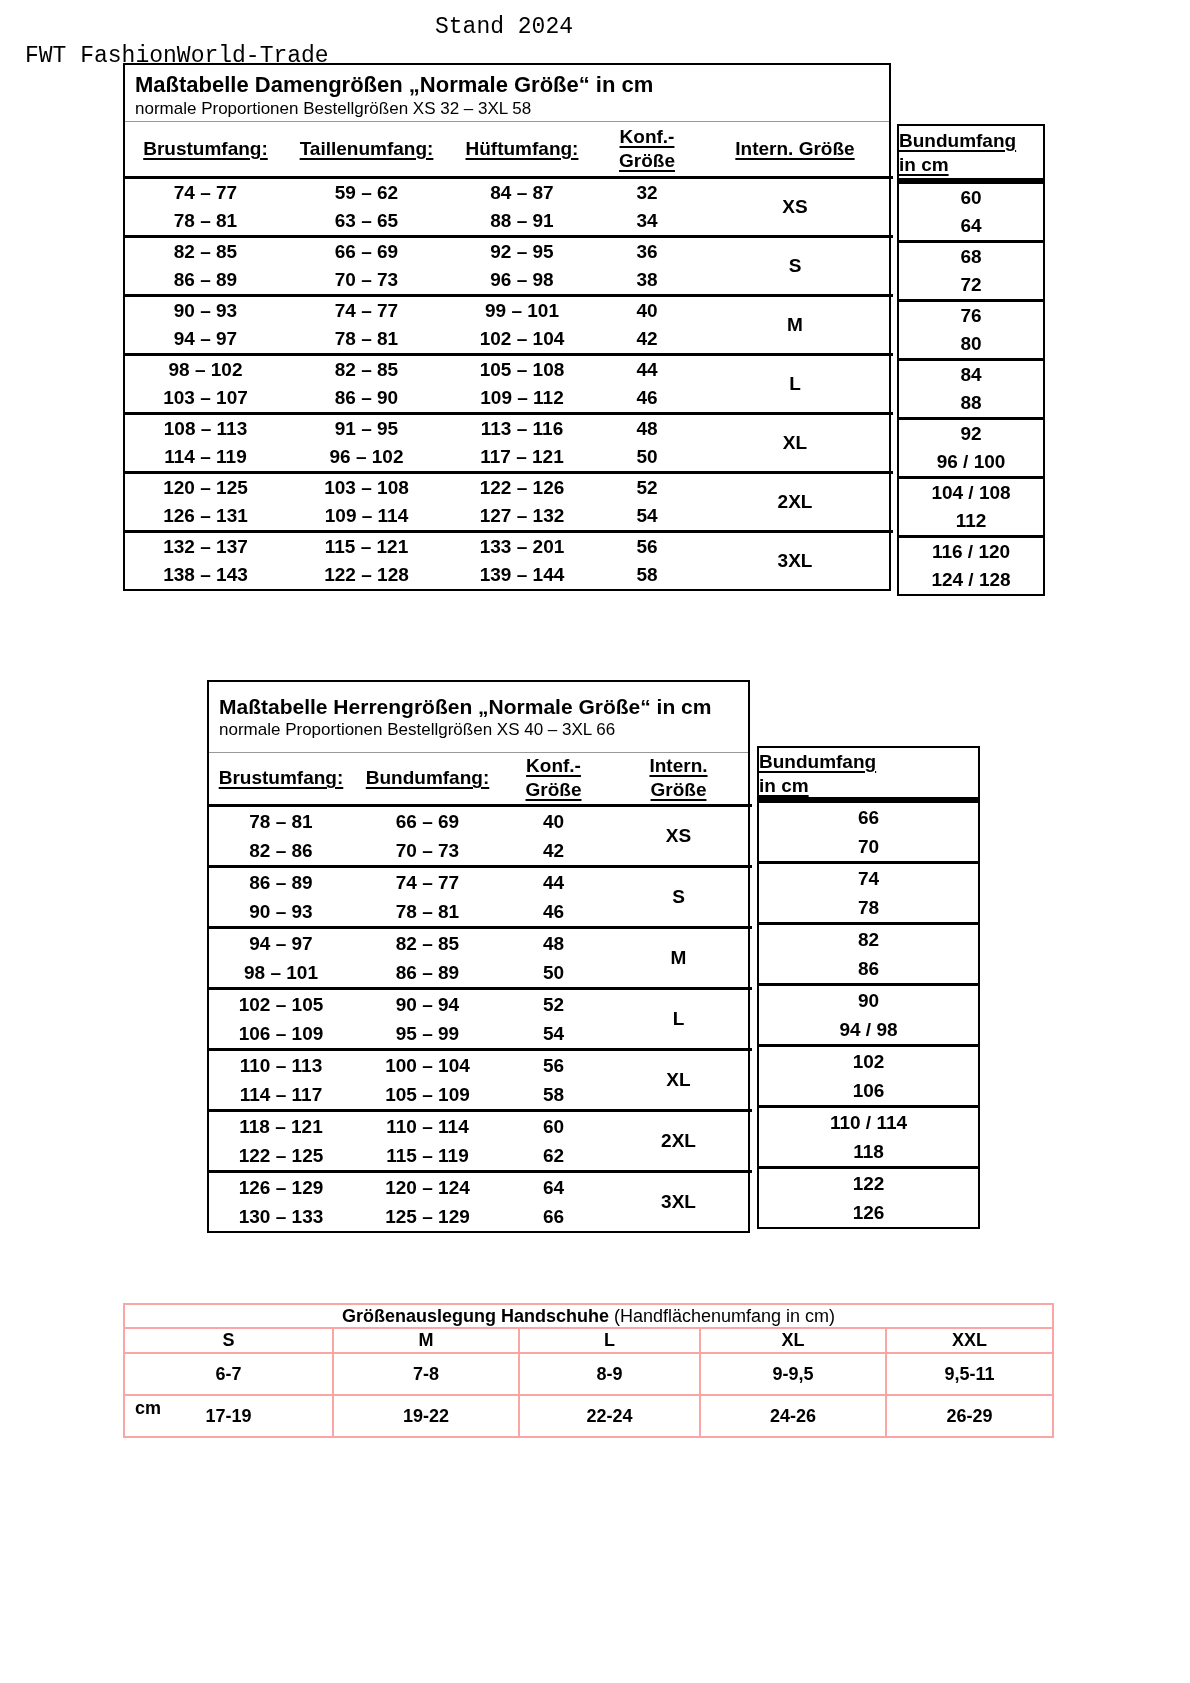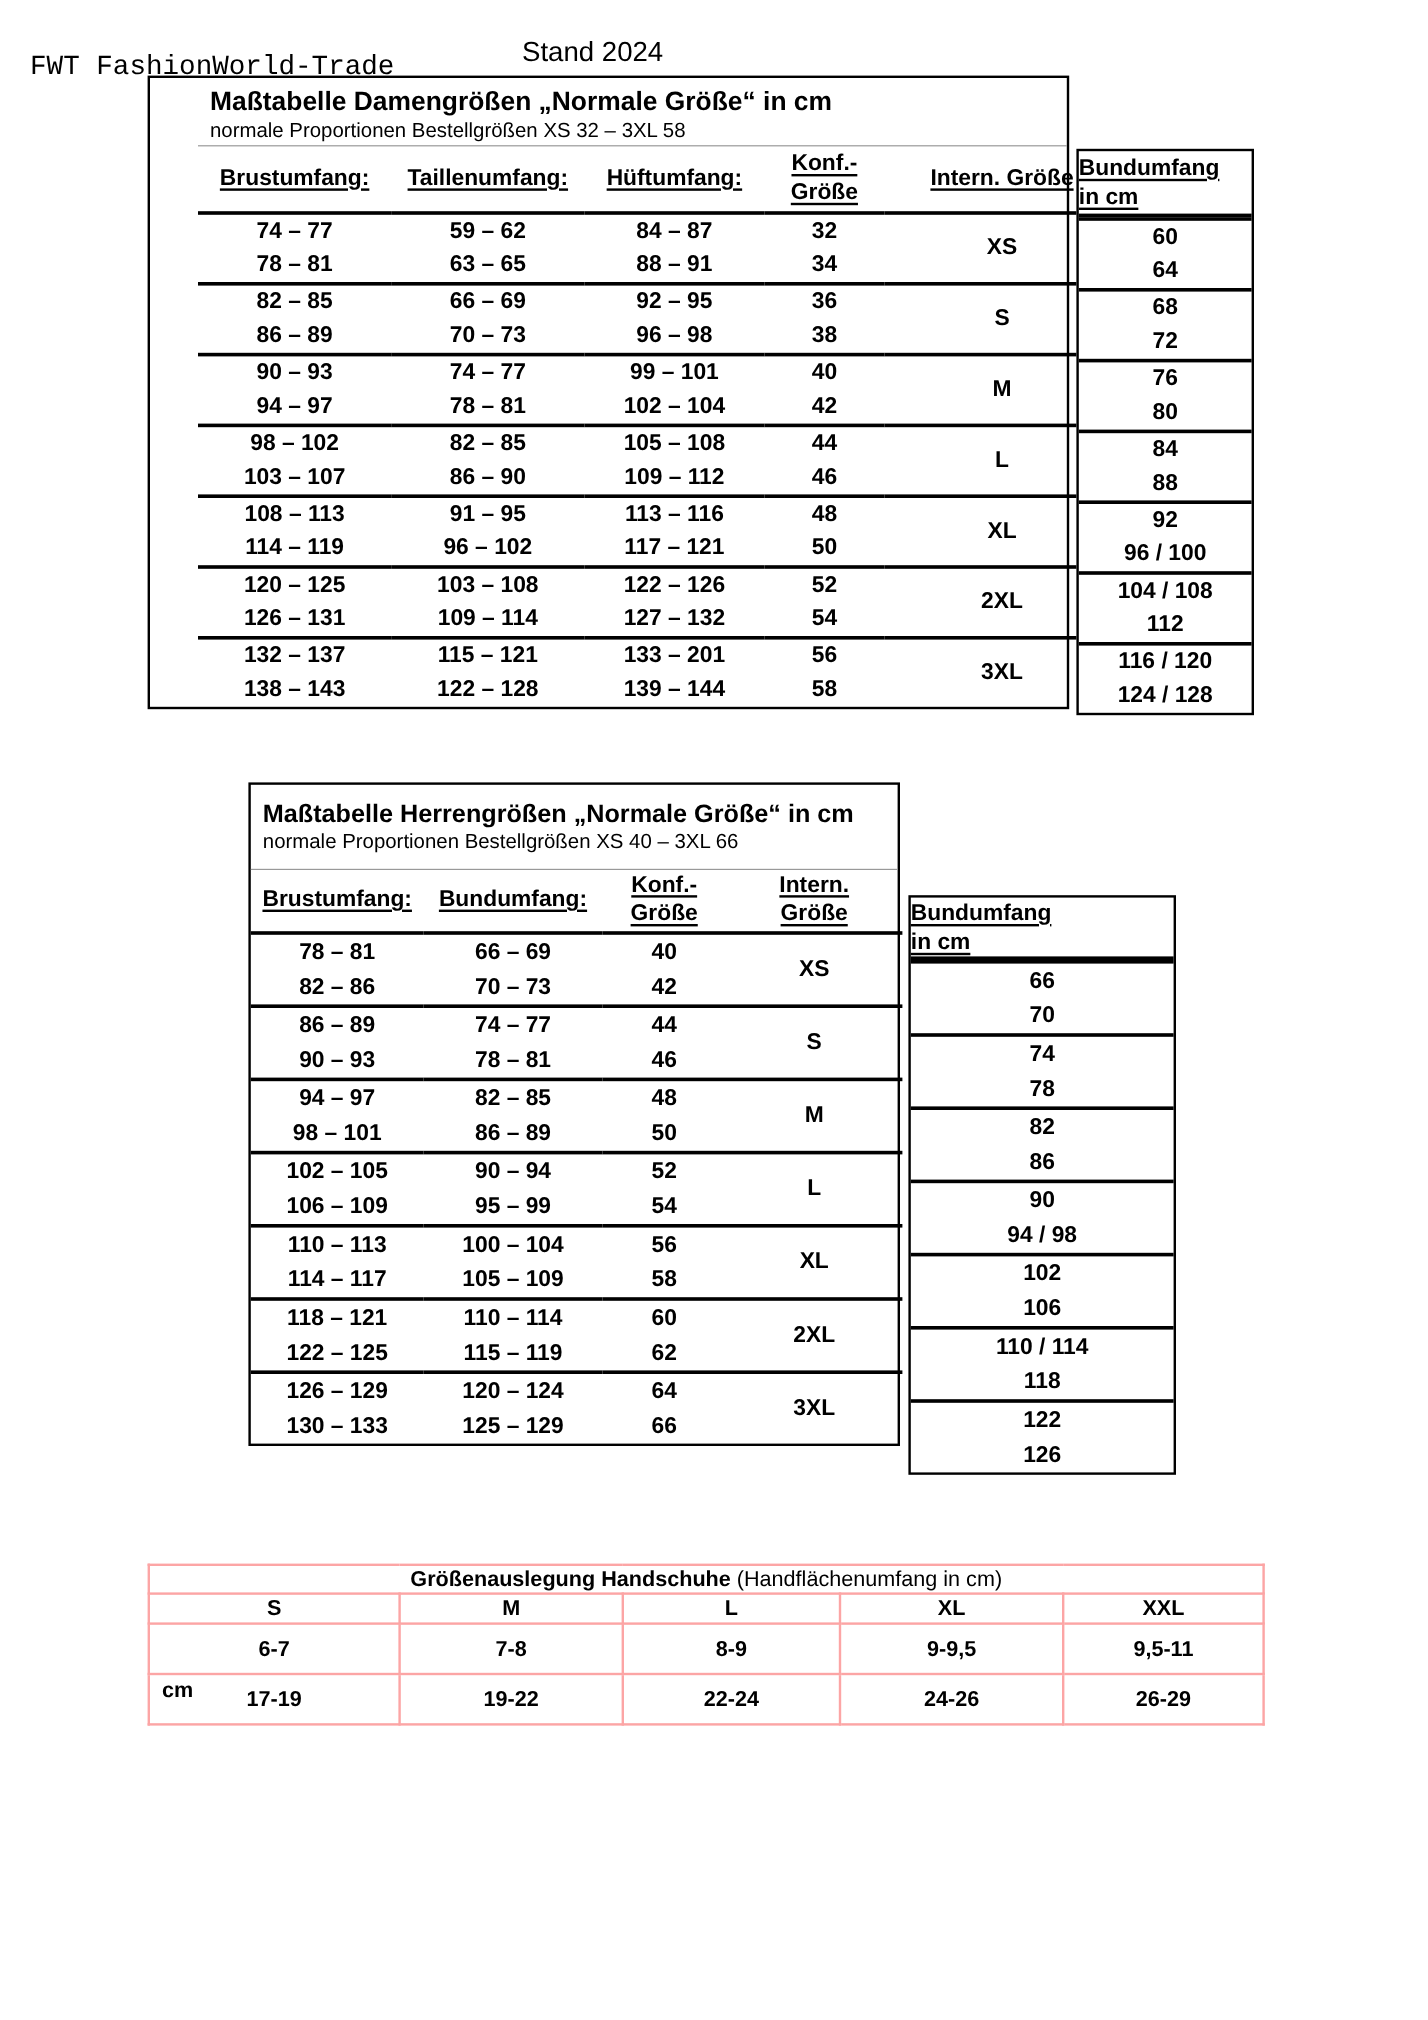--- a/index.html
+++ b/index.html
@@ -12,46 +12,46 @@
     overflow:hidden;
   }
   
   .page-brand {
     position:absolute; left:25px; top:14px;
     font-family:Liberation Mono, monospace;
     font-size:23px; white-space:nowrap;margin-top:29px;
   }
   .page-stand {
     position:absolute; left:435px; top:14px;
-    font-family:Liberation Sans, sans-serif;
-    font-size:23px; white-space:nowrap;margin-top:16px;
+    font-family:Liberation Mono, monospace;
+    font-size:23px; white-space:nowrap;
   }
   
   .u { text-decoration:underline; text-decoration-thickness:2px; text-underline-offset:3px; }
   .sizebox { position:absolute; border:2px solid #000; background:#fff; }
   .title-sec { border-bottom:1px solid #999; padding:6px 0 0 10px; }
   .title-sec .t1 { font-weight:bold; line-height:1.25; white-space:nowrap; }
   .title-sec .t2 { font-weight:normal; line-height:1.2; white-space:nowrap; }
   table { border-collapse:collapse; width:100%; table-layout:fixed; }
   th, td { text-align:center; vertical-align:middle; font-weight:bold; padding:0; }
   .main-tbl th { border-bottom:3px solid #000; }
   .main-tbl th .l { display:block; line-height:24px; }
   tr.grp td { border-top:3px solid #000; }
   
-  .w-box { left:123px; top:63px; width:768px;padding-left:40px; }
+  .w-box { left:123px; top:63px; width:768px; }
   .w-box .title-sec { height:57px; }
   .w-box .t1 { font-size:22px; }
   .w-box .t2 { font-size:17px; }
   .w-box th { height:55px; font-size:19px; }
   .w-box td { height:28px; font-size:19px; line-height:28px; }
   .bund-w { left:897px; top:124px; width:148px; }
   .bund-w .bund-head { height:55px; border-bottom:3px solid #000; padding-top:3px; }
   .bund-w td { height:28px; font-size:19px; line-height:28px; }
   
-  .m-box { left:207px; top:652px; width:543px; }
+  .m-box { left:207px; top:680px; width:543px; }
   .m-box .title-sec { height:71px; padding-top:12px; }
   .m-box .t1 { font-size:21px; }
   .m-box .t2 { font-size:17px; }
   .m-box th { height:52px; font-size:19px; }
   .m-box td { height:29px; font-size:19px; line-height:29px; }
   .bund-m { left:757px; top:746px; width:223px; }
   .bund-m .bund-head { height:52px; border-bottom:3px solid #000; padding-top:2px; }
   .bund-m td { height:29px; font-size:19px; line-height:29px; }
   .bund-head { font-weight:bold; font-size:19px; }
   .bund-head .l { display:block; line-height:24px; }

